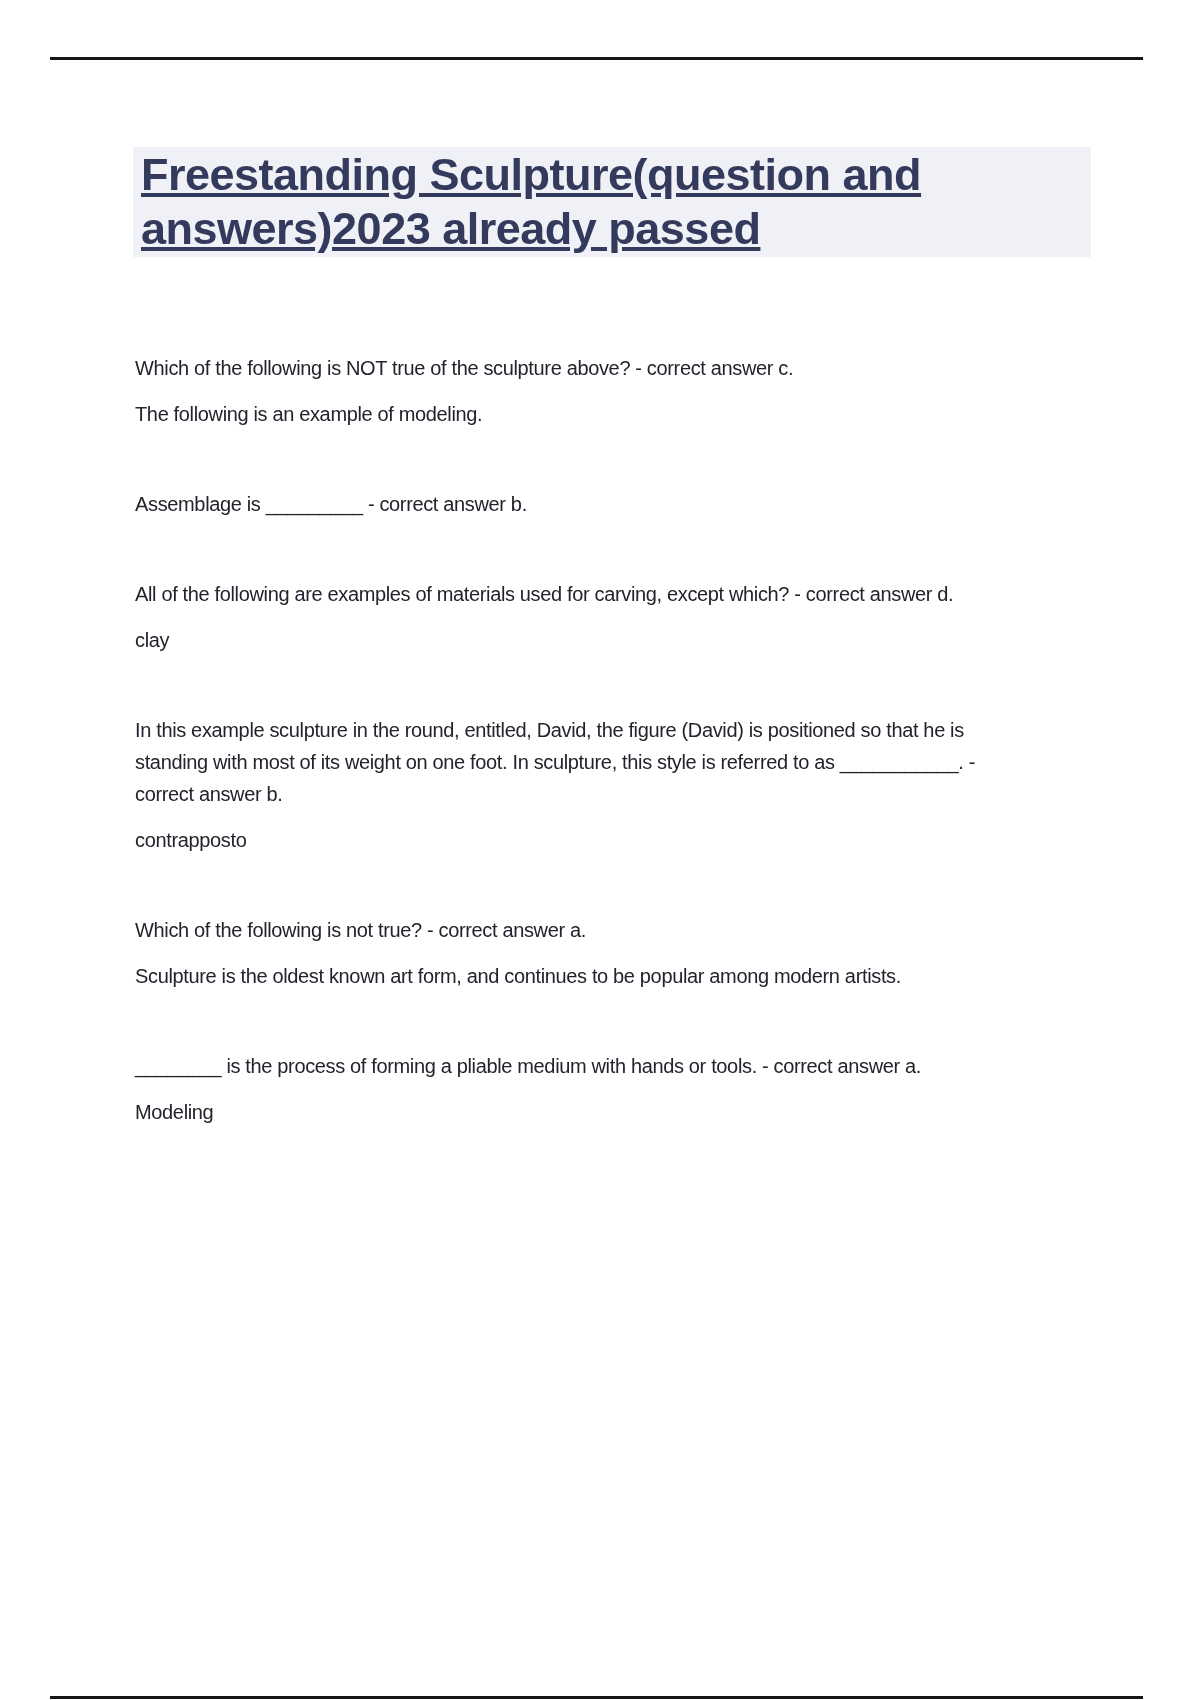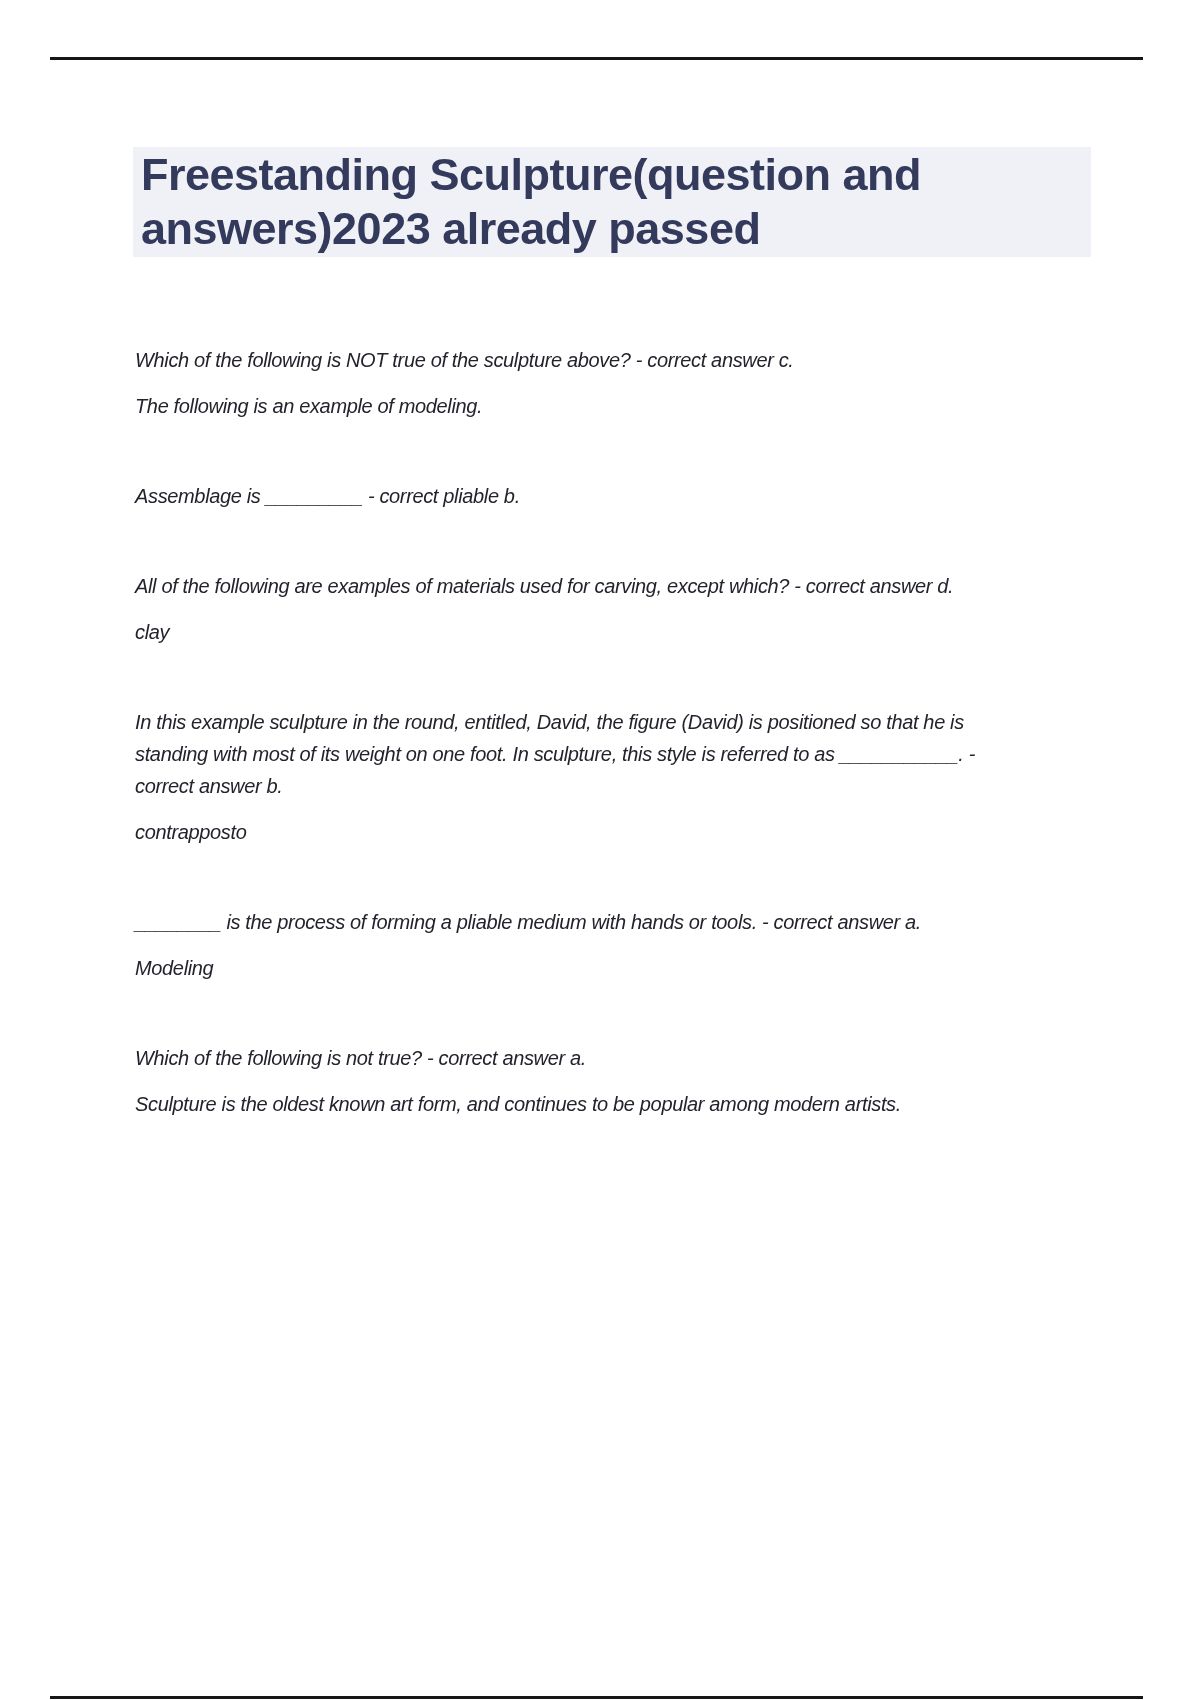--- a/index.html
+++ b/index.html
@@ -36,29 +36,30 @@
   h1.doc-title {
     margin: 0;
     padding: 1px 0 0 8px;
     font-family: "Liberation Sans", sans-serif;
     font-weight: bold;
     font-size: 45px;
     line-height: 54px;
     letter-spacing: -0.5px;
     color: #333a5c;
     white-space: pre;
+    text-decoration: underline;
   }
 
   .qa-list {
     position: absolute;
     left: 135px;
     top: 336px;
     width: 1030px;
   }
-  .qa-item { margin: 8px 0 58px 0; font-style: italic; }
+  .qa-item { margin: 16px 0 58px 0; }
   .qa-item p {
     margin: 0;
     font-size: 20px;
     line-height: 32px;
     letter-spacing: -0.35px;
     color: #23232d;
     white-space: pre;
   }
   .qa-item p.question { margin-bottom: 14px; }
 </style>
@@ -74,42 +75,42 @@
 answers)2023 already passed</h1>
   </div>
 
   <div class="qa-list">
   <div class="qa-item">
     <p class="question">Which of the following is NOT true of the sculpture above? - correct answer c.</p>
     <p class="answer">The following is an example of modeling.</p>
   </div>
 
   <div class="qa-item">
-    <p class="question">Assemblage is _________ - correct pliable b.</p>
+    <p class="question">Assemblage is _________ - correct answer b.</p>
   </div>
 
   <div class="qa-item">
     <p class="question">All of the following are examples of materials used for carving, except which? - correct answer d.</p>
     <p class="answer">clay</p>
   </div>
 
   <div class="qa-item">
     <p class="question">In this example sculpture in the round, entitled, David, the figure (David) is positioned so that he is
 standing with most of its weight on one foot. In sculpture, this style is referred to as ___________. -
 correct answer b.</p>
     <p class="answer">contrapposto</p>
   </div>
 
   <div class="qa-item">
-    <p class="question">________ is the process of forming a pliable medium with hands or tools. - correct answer a.</p>
-    <p class="answer">Modeling</p>
+    <p class="question">Which of the following is not true? - correct answer a.</p>
+    <p class="answer">Sculpture is the oldest known art form, and continues to be popular among modern artists.</p>
   </div>
 
   <div class="qa-item">
-    <p class="question">Which of the following is not true? - correct answer a.</p>
-    <p class="answer">Sculpture is the oldest known art form, and continues to be popular among modern artists.</p>
+    <p class="question">________ is the process of forming a pliable medium with hands or tools. - correct answer a.</p>
+    <p class="answer">Modeling</p>
   </div>
 
 </div>
 
   <div class="rule rule-bottom"></div>
 
 </div>
 
 </body></html>

